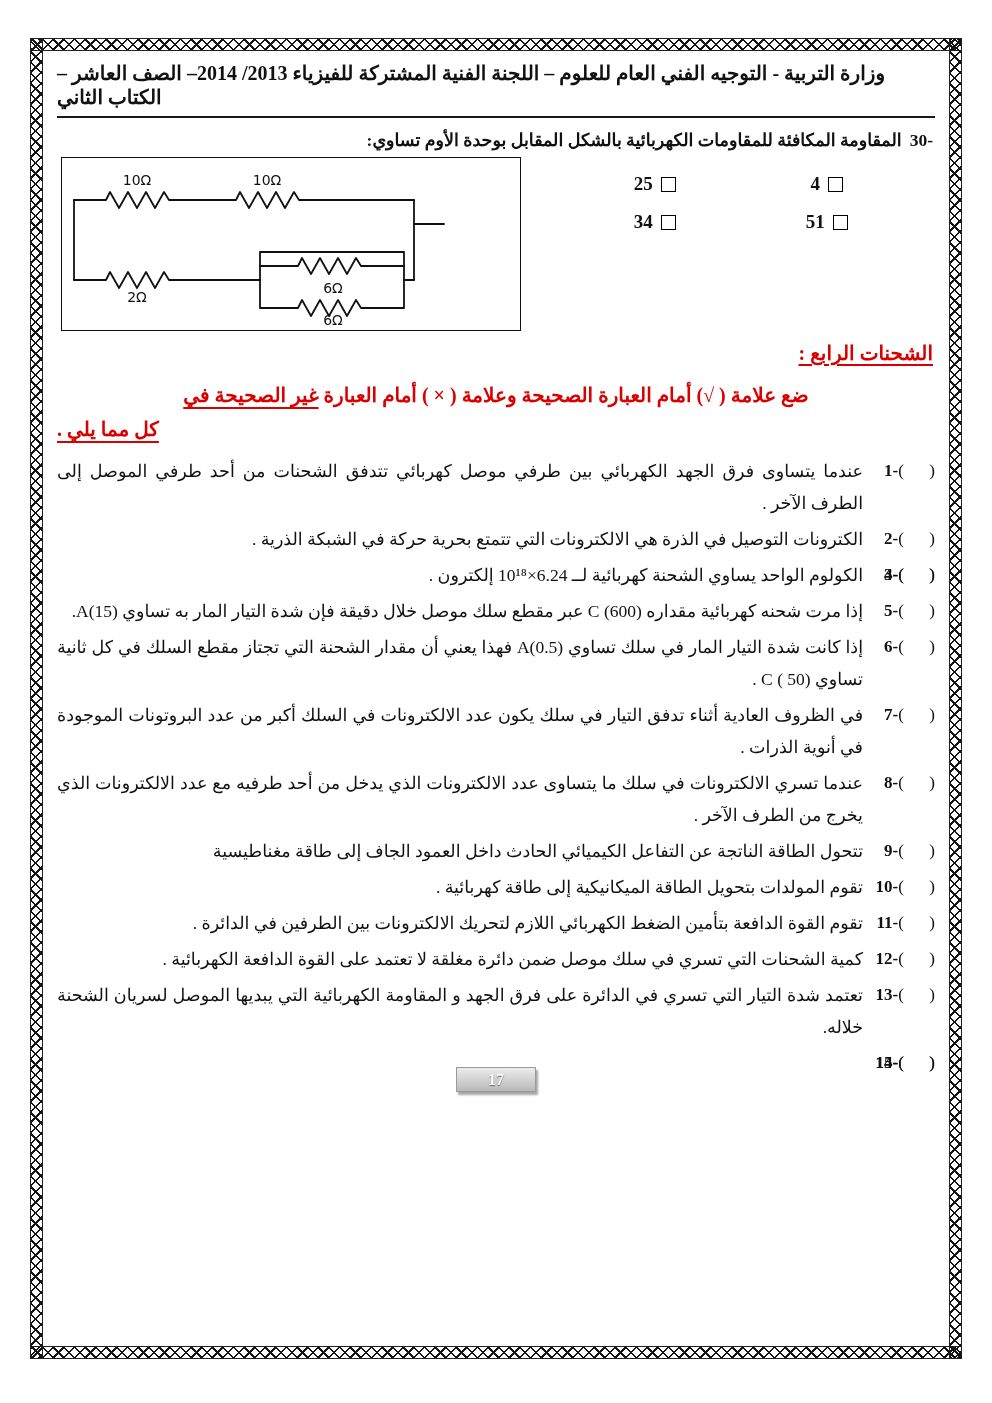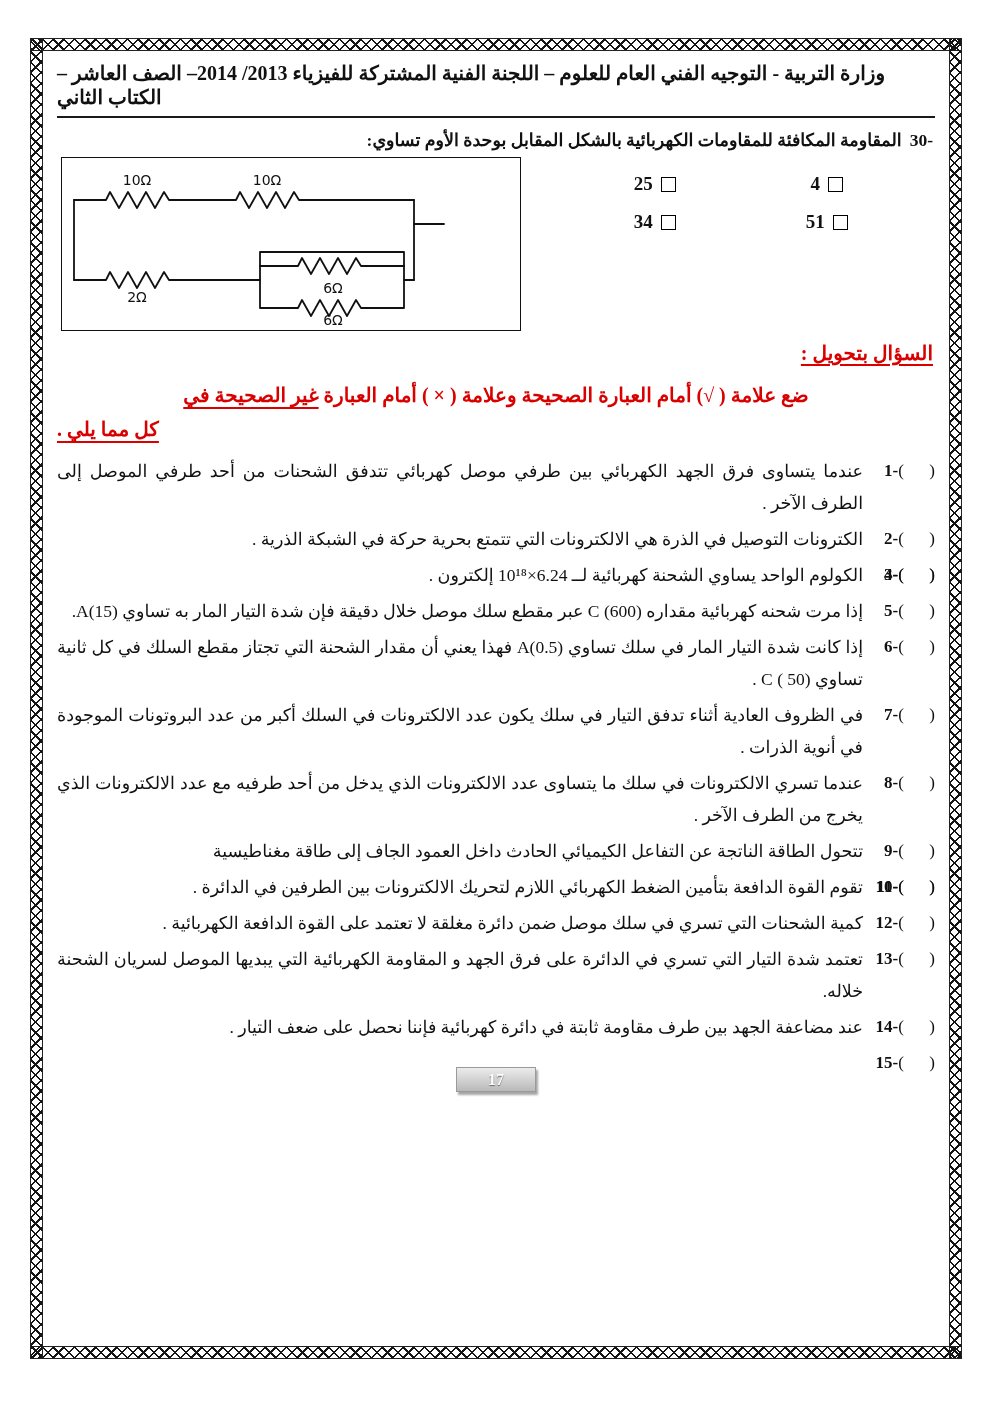--- a/index.html
+++ b/index.html
@@ -120,44 +120,44 @@
             <span class="opt-val">34</span>
             <span class="checkbox"></span>
           </div>
           <div class="option">
             <span class="opt-val">51</span>
             <span class="checkbox"></span>
           </div>
         </div>
     </div>
 
-    <div class="sec-title">السؤال بتحويل :</div>
+    <div class="sec-title">الشحنات الرابع :</div>
 
     <div class="instr">
       <span>ضع علامة ( √)  أمام العبارة الصحيحة وعلامة ( × ) أمام العبارة </span><span class="u">غير  الصحيحة في</span>
     </div>
     <div class="instr2">
       <span class="u">كل مما يلي .</span>
     </div>
 
     <div class="items">
         <div class="item"><span class="item-prefix" dir="ltr"><span class="item-num">1-</span><span class="item-blank">(      )</span></span><span class="item-text">عندما يتساوى فرق الجهد الكهربائي بين طرفي موصل كهربائي تتدفق الشحنات من أحد طرفي الموصل إلى الطرف الآخر .</span></div>
         <div class="item"><span class="item-prefix" dir="ltr"><span class="item-num">2-</span><span class="item-blank">(      )</span></span><span class="item-text">الكترونات التوصيل في الذرة هي الالكترونات التي تتمتع بحرية حركة في الشبكة الذرية .</span></div>
         <div class="item"><span class="item-prefix" dir="ltr"><span class="item-num">3-</span><span class="item-blank">(      )</span></span></div>
         <div class="item"><span class="item-prefix" dir="ltr"><span class="item-num">4-</span><span class="item-blank">(      )</span></span><span class="item-text">الكولوم الواحد يساوي الشحنة كهربائية لــ 6.24×10¹⁸ إلكترون .</span></div>
         <div class="item"><span class="item-prefix" dir="ltr"><span class="item-num">5-</span><span class="item-blank">(      )</span></span><span class="item-text">إذا مرت شحنه كهربائية مقداره C (600) عبر مقطع سلك موصل خلال دقيقة  فإن شدة التيار المار به تساوي A(15).</span></div>
         <div class="item"><span class="item-prefix" dir="ltr"><span class="item-num">6-</span><span class="item-blank">(      )</span></span><span class="item-text">إذا كانت شدة التيار المار في سلك تساوي A(0.5) فهذا يعني أن مقدار الشحنة التي تجتاز مقطع السلك في كل ثانية تساوي C ( 50) .</span></div>
         <div class="item"><span class="item-prefix" dir="ltr"><span class="item-num">7-</span><span class="item-blank">(      )</span></span><span class="item-text">في الظروف العادية أثناء تدفق التيار في سلك يكون عدد الالكترونات في السلك أكبر من عدد البروتونات الموجودة في أنوية الذرات .</span></div>
         <div class="item"><span class="item-prefix" dir="ltr"><span class="item-num">8-</span><span class="item-blank">(      )</span></span><span class="item-text">عندما تسري الالكترونات في سلك ما يتساوى عدد الالكترونات الذي يدخل من أحد طرفيه مع عدد الالكترونات الذي يخرج من الطرف الآخر .</span></div>
         <div class="item"><span class="item-prefix" dir="ltr"><span class="item-num">9-</span><span class="item-blank">(      )</span></span><span class="item-text">تتحول الطاقة الناتجة عن التفاعل الكيميائي الحادث داخل العمود الجاف إلى طاقة مغناطيسية</span></div>
-        <div class="item"><span class="item-prefix" dir="ltr"><span class="item-num">10-</span><span class="item-blank">(      )</span></span></div>
+        <div class="item"><span class="item-prefix" dir="ltr"><span class="item-num">10-</span><span class="item-blank">(      )</span></span><span class="item-text">تقوم المولدات بتحويل الطاقة الميكانيكية إلى طاقة كهربائية .</span></div>
         <div class="item"><span class="item-prefix" dir="ltr"><span class="item-num">11-</span><span class="item-blank">(      )</span></span><span class="item-text">تقوم القوة الدافعة بتأمين الضغط الكهربائي اللازم لتحريك الالكترونات بين الطرفين في الدائرة .</span></div>
         <div class="item"><span class="item-prefix" dir="ltr"><span class="item-num">12-</span><span class="item-blank">(      )</span></span><span class="item-text">كمية الشحنات التي تسري في سلك موصل ضمن دائرة مغلقة لا تعتمد على القوة الدافعة الكهربائية .</span></div>
         <div class="item"><span class="item-prefix" dir="ltr"><span class="item-num">13-</span><span class="item-blank">(      )</span></span><span class="item-text">تعتمد شدة التيار التي تسري في الدائرة على فرق الجهد و المقاومة الكهربائية التي يبديها الموصل لسريان الشحنة خلاله.</span></div>
-        <div class="item"><span class="item-prefix" dir="ltr"><span class="item-num">14-</span><span class="item-blank">(      )</span></span><span class="item-text">عند مضاعفة الجهد بين طرف مقاومة ثابتة في دائرة كهربائية فإننا نحصل على ضعف التيار .</span></div>
+        <div class="item"><span class="item-prefix" dir="ltr"><span class="item-num">14-</span><span class="item-blank">(      )</span></span></div>
         <div class="item"><span class="item-prefix" dir="ltr"><span class="item-num">15-</span><span class="item-blank">(      )</span></span></div>
       </div>
 
     <div class="pagenum-box">
       <span>17</span>
     </div>
 
   </div>
 </div>
 

